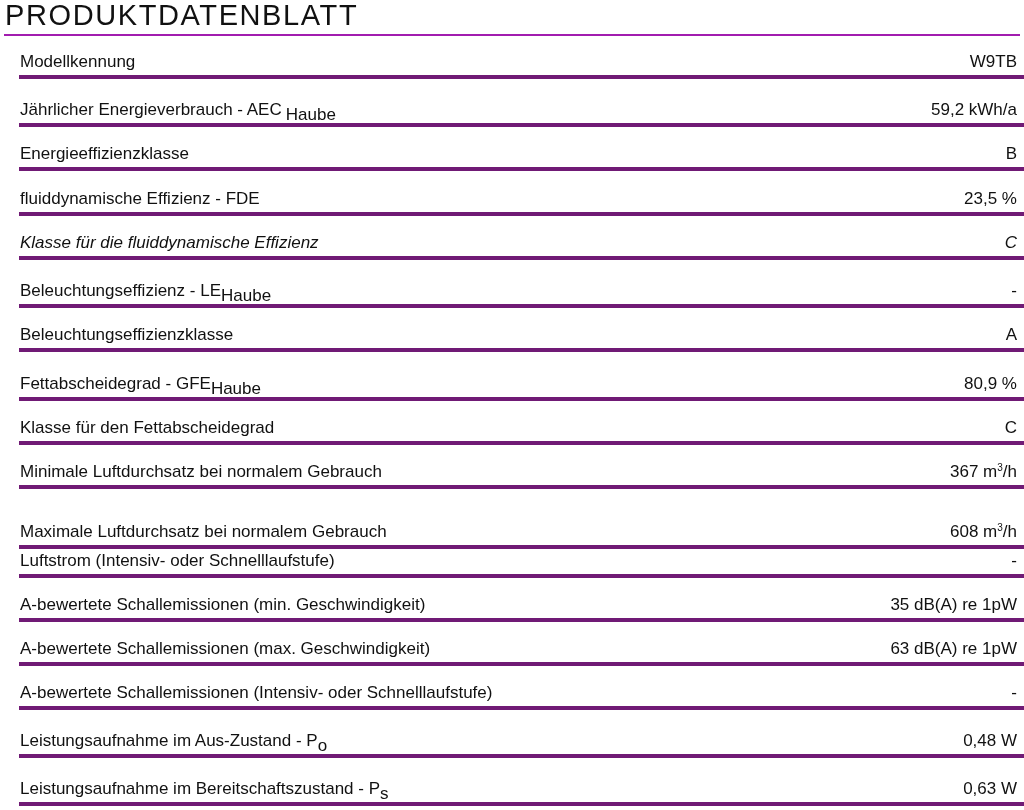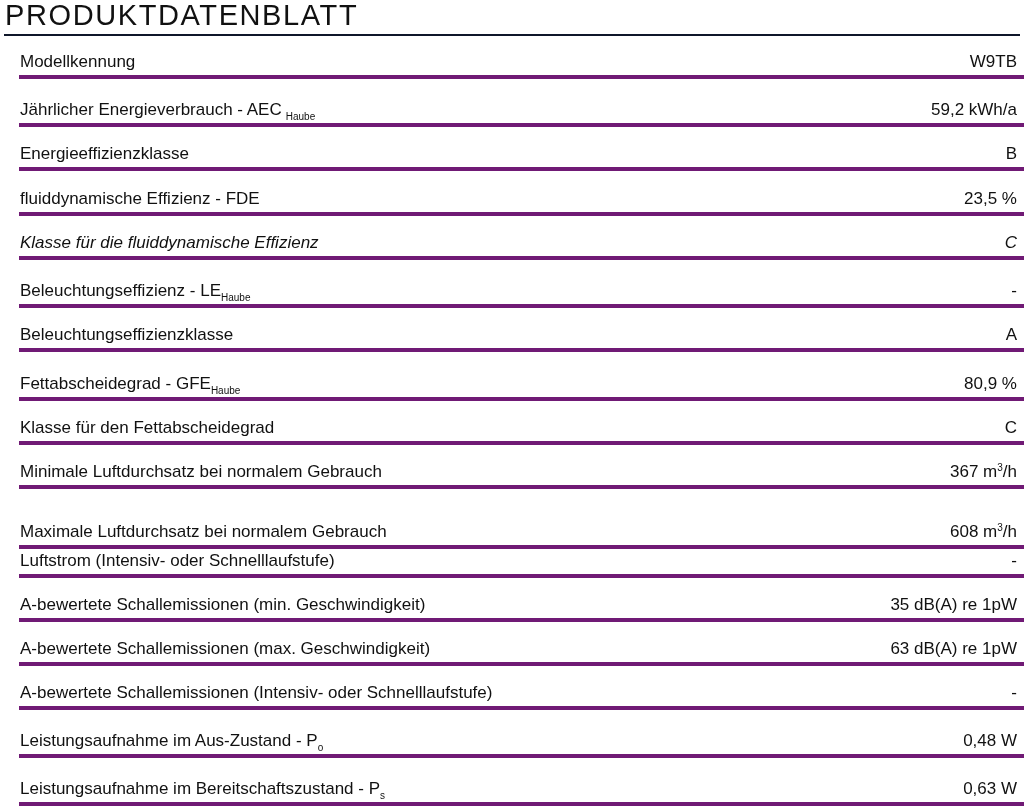--- a/index.html
+++ b/index.html
@@ -16,21 +16,21 @@
       color: #111111;
     }
     .sheet {
       position: absolute;
       left: 4px;
       top: 0;
       width: 1016px;
     }
     .title {
       height: 34px;
-      border-bottom: 2px solid #0f172a;
+      border-bottom: 2px solid #a21caf;
       font-size: 29px;
       letter-spacing: 1.6px;
       line-height: 30px;
       padding-left: 1px;
       box-sizing: content-box;
     }
     .rows {
       position: absolute;
       left: 0;
       top: 36px;
@@ -52,21 +52,21 @@
     }
     .row .value {
       position: absolute;
       right: 18px;
       bottom: 3px;
       font-size: 17px;
       white-space: nowrap;
       text-align: right;
     }
     .sub {
-      font-size: 10px;
+      font-size: 17px;
       position: relative;
       top: 5px;
     }
     .sub.gap { margin-left: 4px; }
     sup.cube {
       font-size: 10px;
       vertical-align: 6px;
     }
   </style>
 </head>

